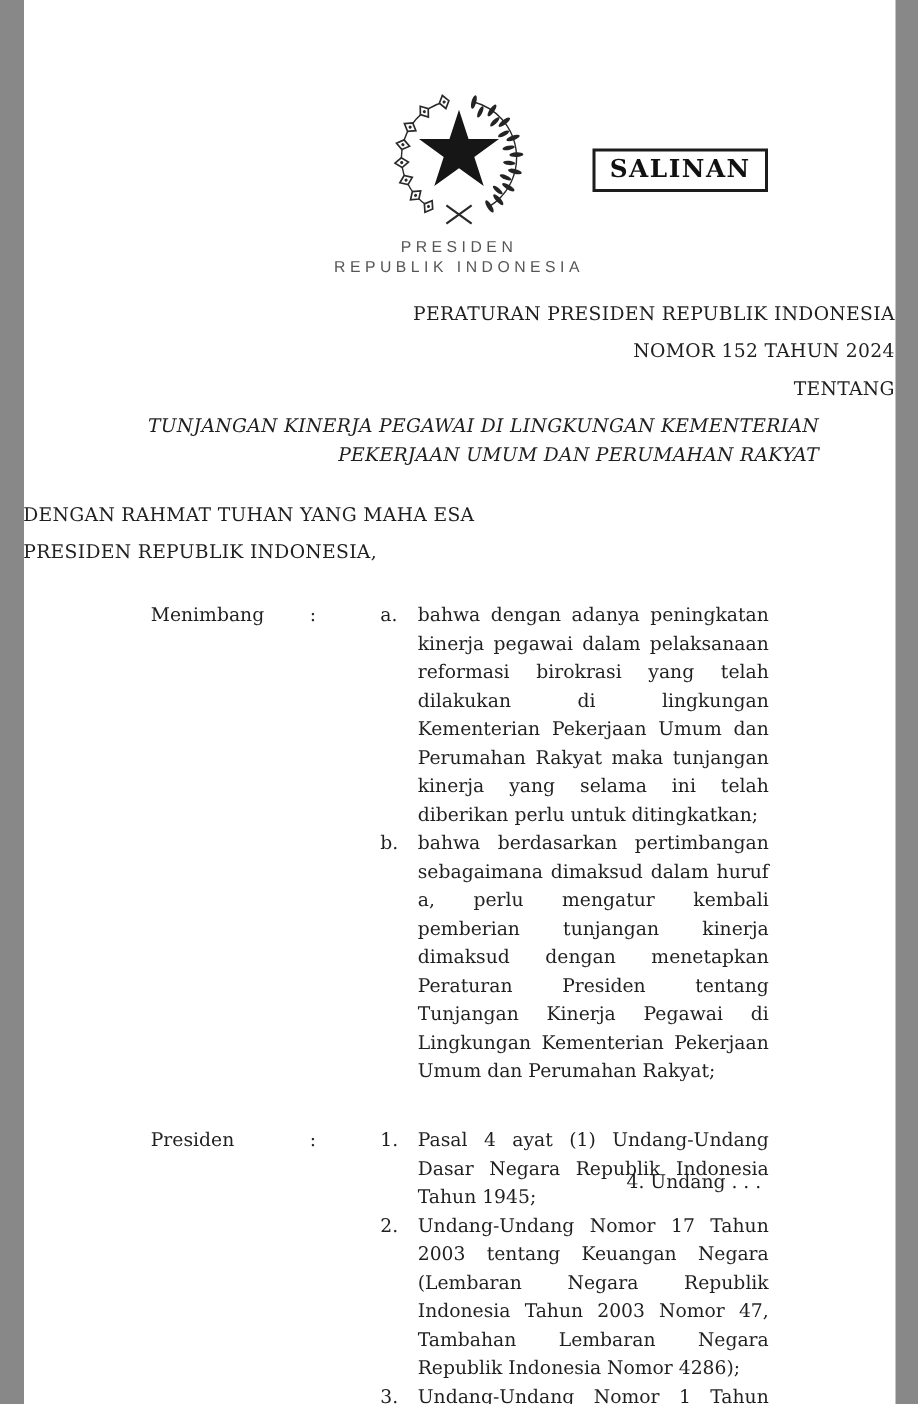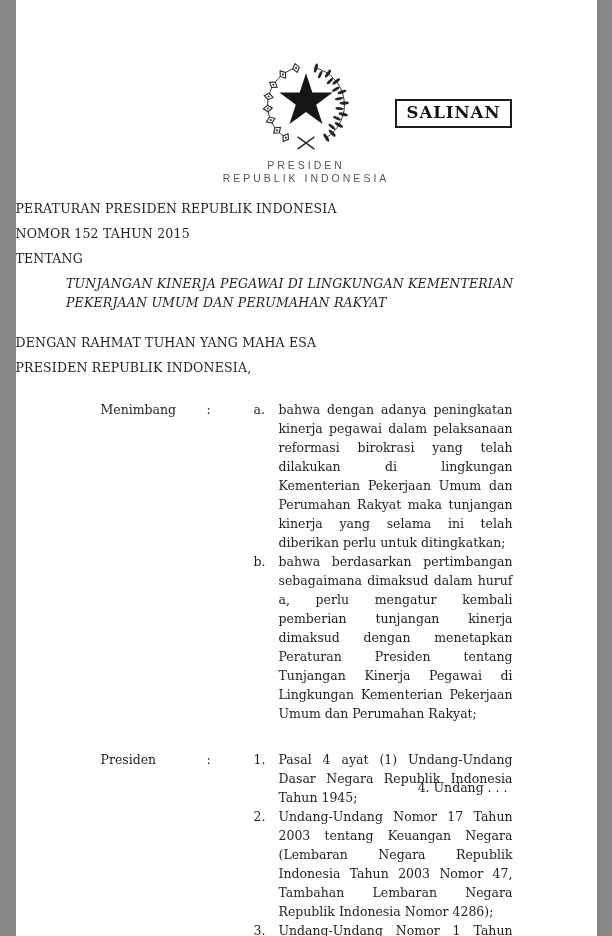--- a/index.html
+++ b/index.html
@@ -37,21 +37,21 @@
   .mast-line {
     font-family: "Liberation Sans", sans-serif;
     font-size: 10.5px;
     line-height: 13px;
     letter-spacing: 3px;
     color: #565656;
   }
   .mast-line.first { margin-top: 9px; }
 
   
-  .headings { margin-top: 14px; text-align: left; }
+  .headings { margin-top: 14px; text-align: right; }
   .cline { line-height: 19px; margin-bottom: 6px; letter-spacing: 0.2px; }
   .doc-title {
     width: 480px;
     margin: 1px auto 0 auto;
     line-height: 19px;
     letter-spacing: 0.2px;
     font-style: italic;
   }
 
   .preamble { margin-top: 21px; }
@@ -152,21 +152,21 @@
         <ellipse cx="0" cy="0" rx="1.5" ry="4.4" transform="translate(83.1,60.1) rotate(113)"></ellipse>
         <ellipse cx="0" cy="0" rx="1.5" ry="4.4" transform="translate(77.6,69.1) rotate(130)"></ellipse>
       </g>
     </svg>
     <div class="mast-line first">PRESIDEN</div>
     <div class="mast-line">REPUBLIK INDONESIA</div>
   </div>
 
   <div class="headings">
     <div class="cline">PERATURAN PRESIDEN REPUBLIK INDONESIA</div>
-    <div class="cline">NOMOR 152 TAHUN 2015</div>
+    <div class="cline">NOMOR 152 TAHUN 2024</div>
     <div class="cline">TENTANG</div>
     <div class="doc-title">TUNJANGAN KINERJA PEGAWAI DI LINGKUNGAN KEMENTERIAN PEKERJAAN UMUM DAN PERUMAHAN RAKYAT</div>
   </div>
 
   <div class="preamble">
     <div class="cline">DENGAN RAHMAT TUHAN YANG MAHA ESA</div>
     <div class="cline">PRESIDEN REPUBLIK INDONESIA,</div>
   </div>
 
   <div class="section">

